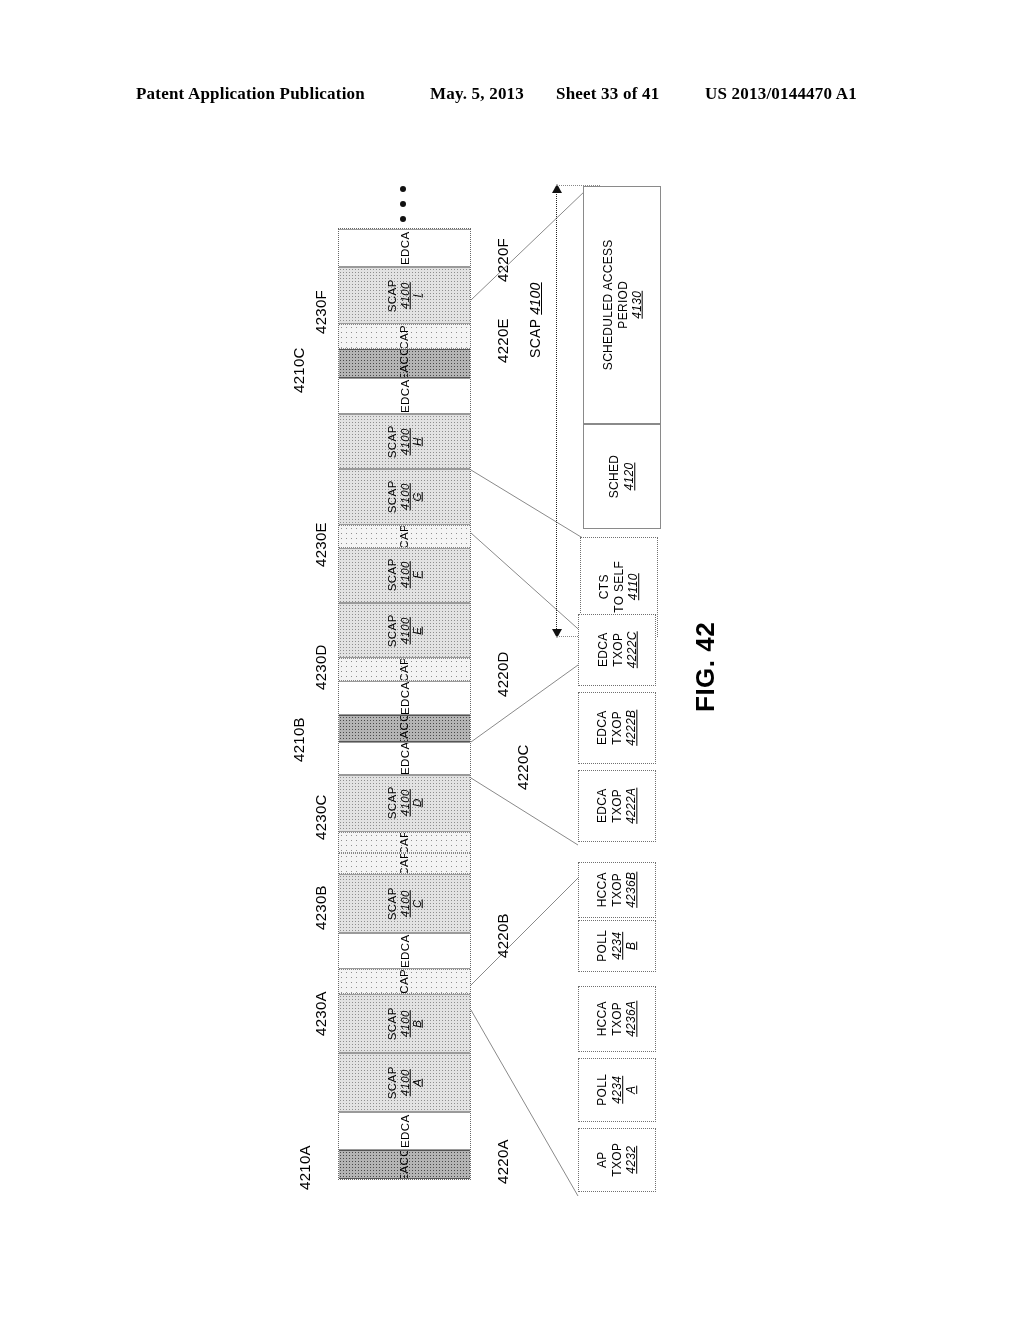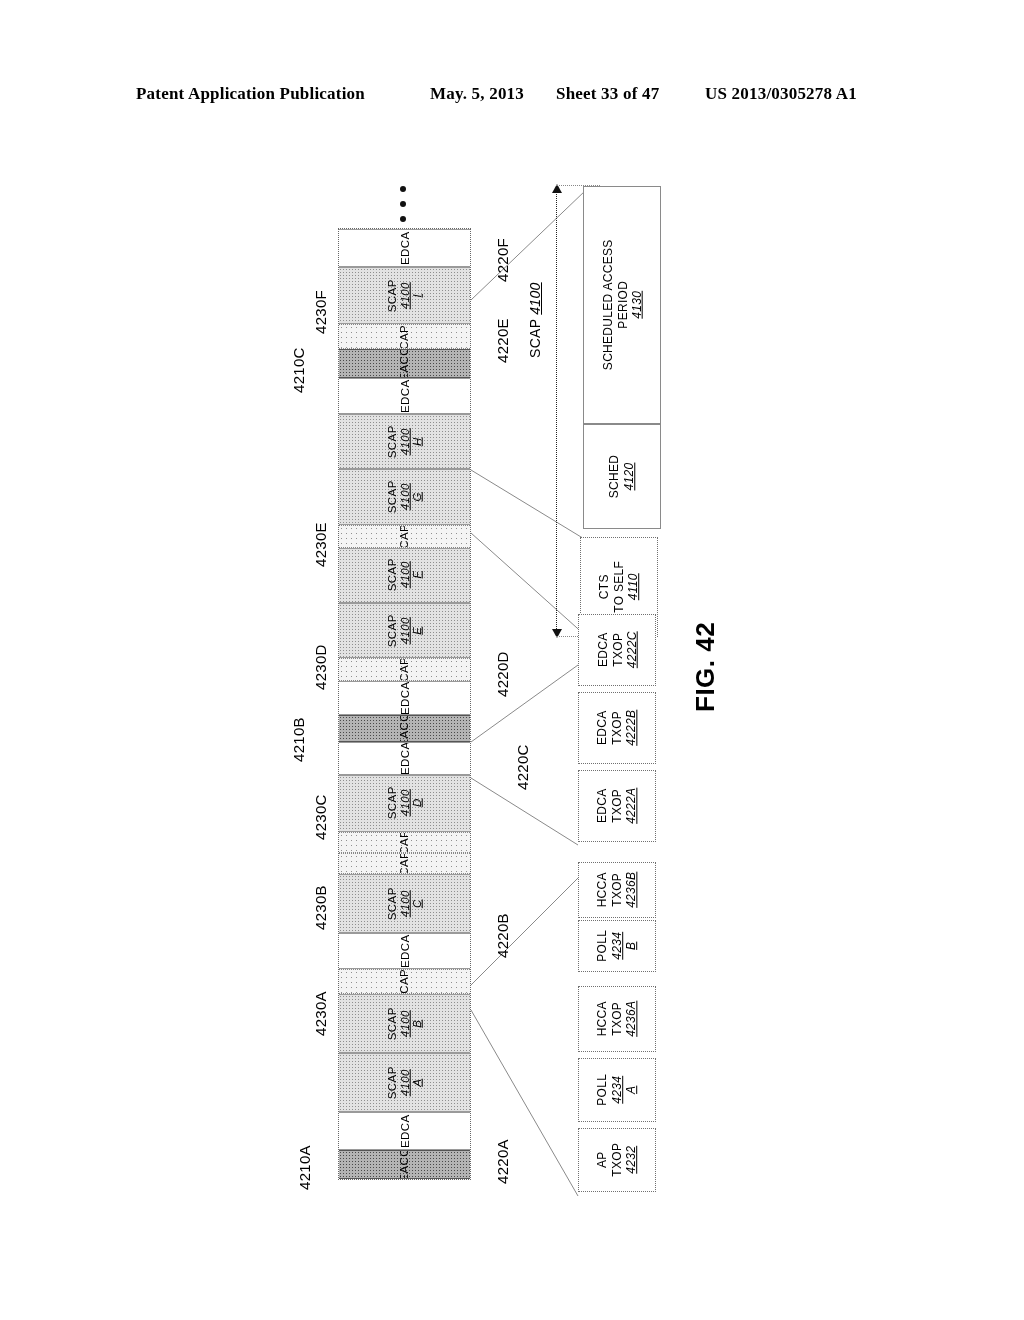--- a/index.html
+++ b/index.html
@@ -108,22 +108,22 @@
 
   svg.leaders{position:absolute;left:0;top:0;width:1024px;height:1320px;
     pointer-events:none;}
 </style>
 </head>
 <body>
 
 <div class="pg-header">
   <span class="hdr-pub">Patent Application Publication</span>
   <span class="hdr-date">May. 5, 2013</span>
-  <span class="hdr-sheet">Sheet 33 of 47</span>
-  <span class="hdr-num">US 2013/0305278 A1</span>
+  <span class="hdr-sheet">Sheet 33 of 41</span>
+  <span class="hdr-num">US 2013/0144470 A1</span>
 </div>
 
 <div id="figure">
 
   <svg class="leaders">
 
     <line x1="471" y1="300" x2="586" y2="190" stroke="#8a8a8a" stroke-width="1"></line>
     <line x1="471" y1="380" x2="586" y2="190" stroke="#8a8a8a" stroke-width="1" opacity="0"></line>
     <line x1="471" y1="470" x2="586" y2="540" stroke="#8a8a8a" stroke-width="1"></line>
     <line x1="471" y1="533" x2="586" y2="636" stroke="#8a8a8a" stroke-width="1"></line>

